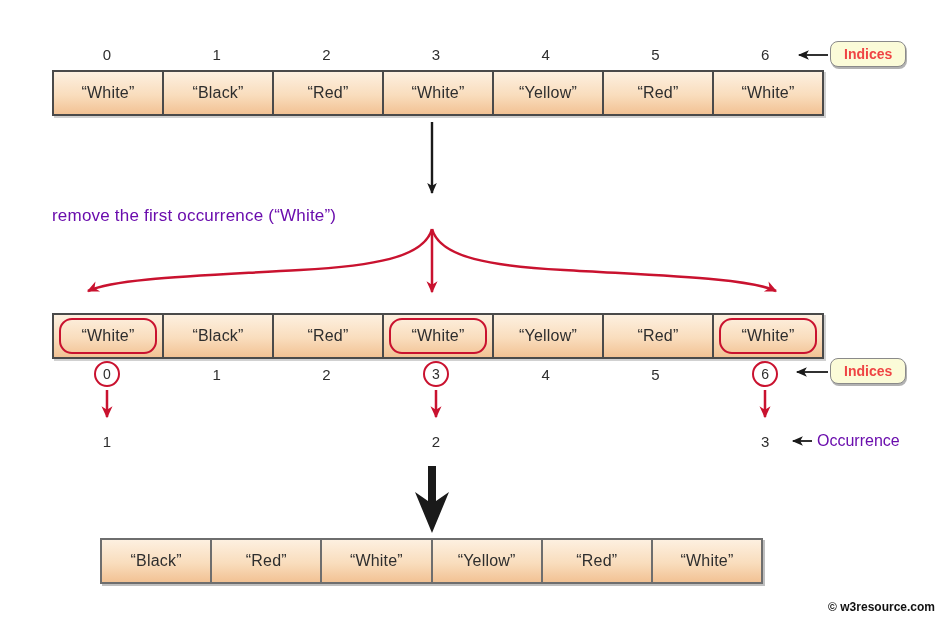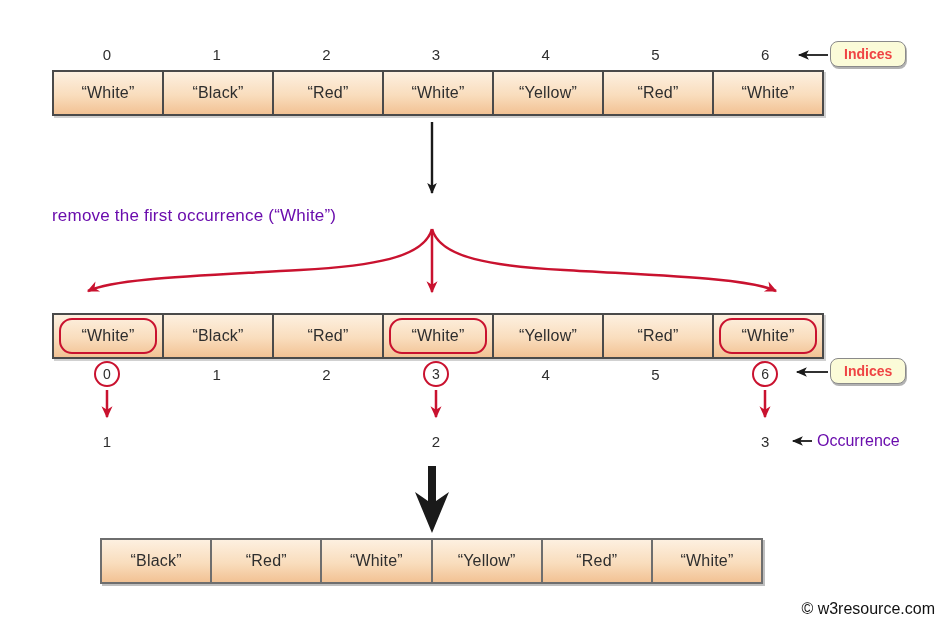--- a/index.html
+++ b/index.html
@@ -39,21 +39,21 @@
     position:absolute;background:#FBFBD8;border:1.5px solid #8a8a8a;border-radius:8px;
     padding:4px 13px;font-size:14px;color:#ef4444;box-shadow:1px 2px 0 rgba(0,0,0,0.3);
     white-space:nowrap;
     font-weight:bold;
   }
   .instruction{
     position:absolute;left:52px;width:768px;text-align:left;
     color:#6A0DAD;font-size:17px;letter-spacing:0.2px;
   }
   .occ-label{position:absolute;color:#6A0DAD;font-size:16px;white-space:nowrap;}
-  .watermark{position:absolute;font-size:16px;font-weight:normal;color:#111;white-space:nowrap;}
+  .watermark{position:absolute;font-size:12px;font-weight:bold;color:#111;white-space:nowrap;}
   svg.overlay{position:absolute;left:0;top:0;pointer-events:none;}
 </style>
 </head>
 <body>
 
 <div id="stage">
 
   <div class="idx-row" style="left:52px;top:44px;width:768px;height:20px;">
     <div class="col">0</div>
     <div class="col">1</div>

